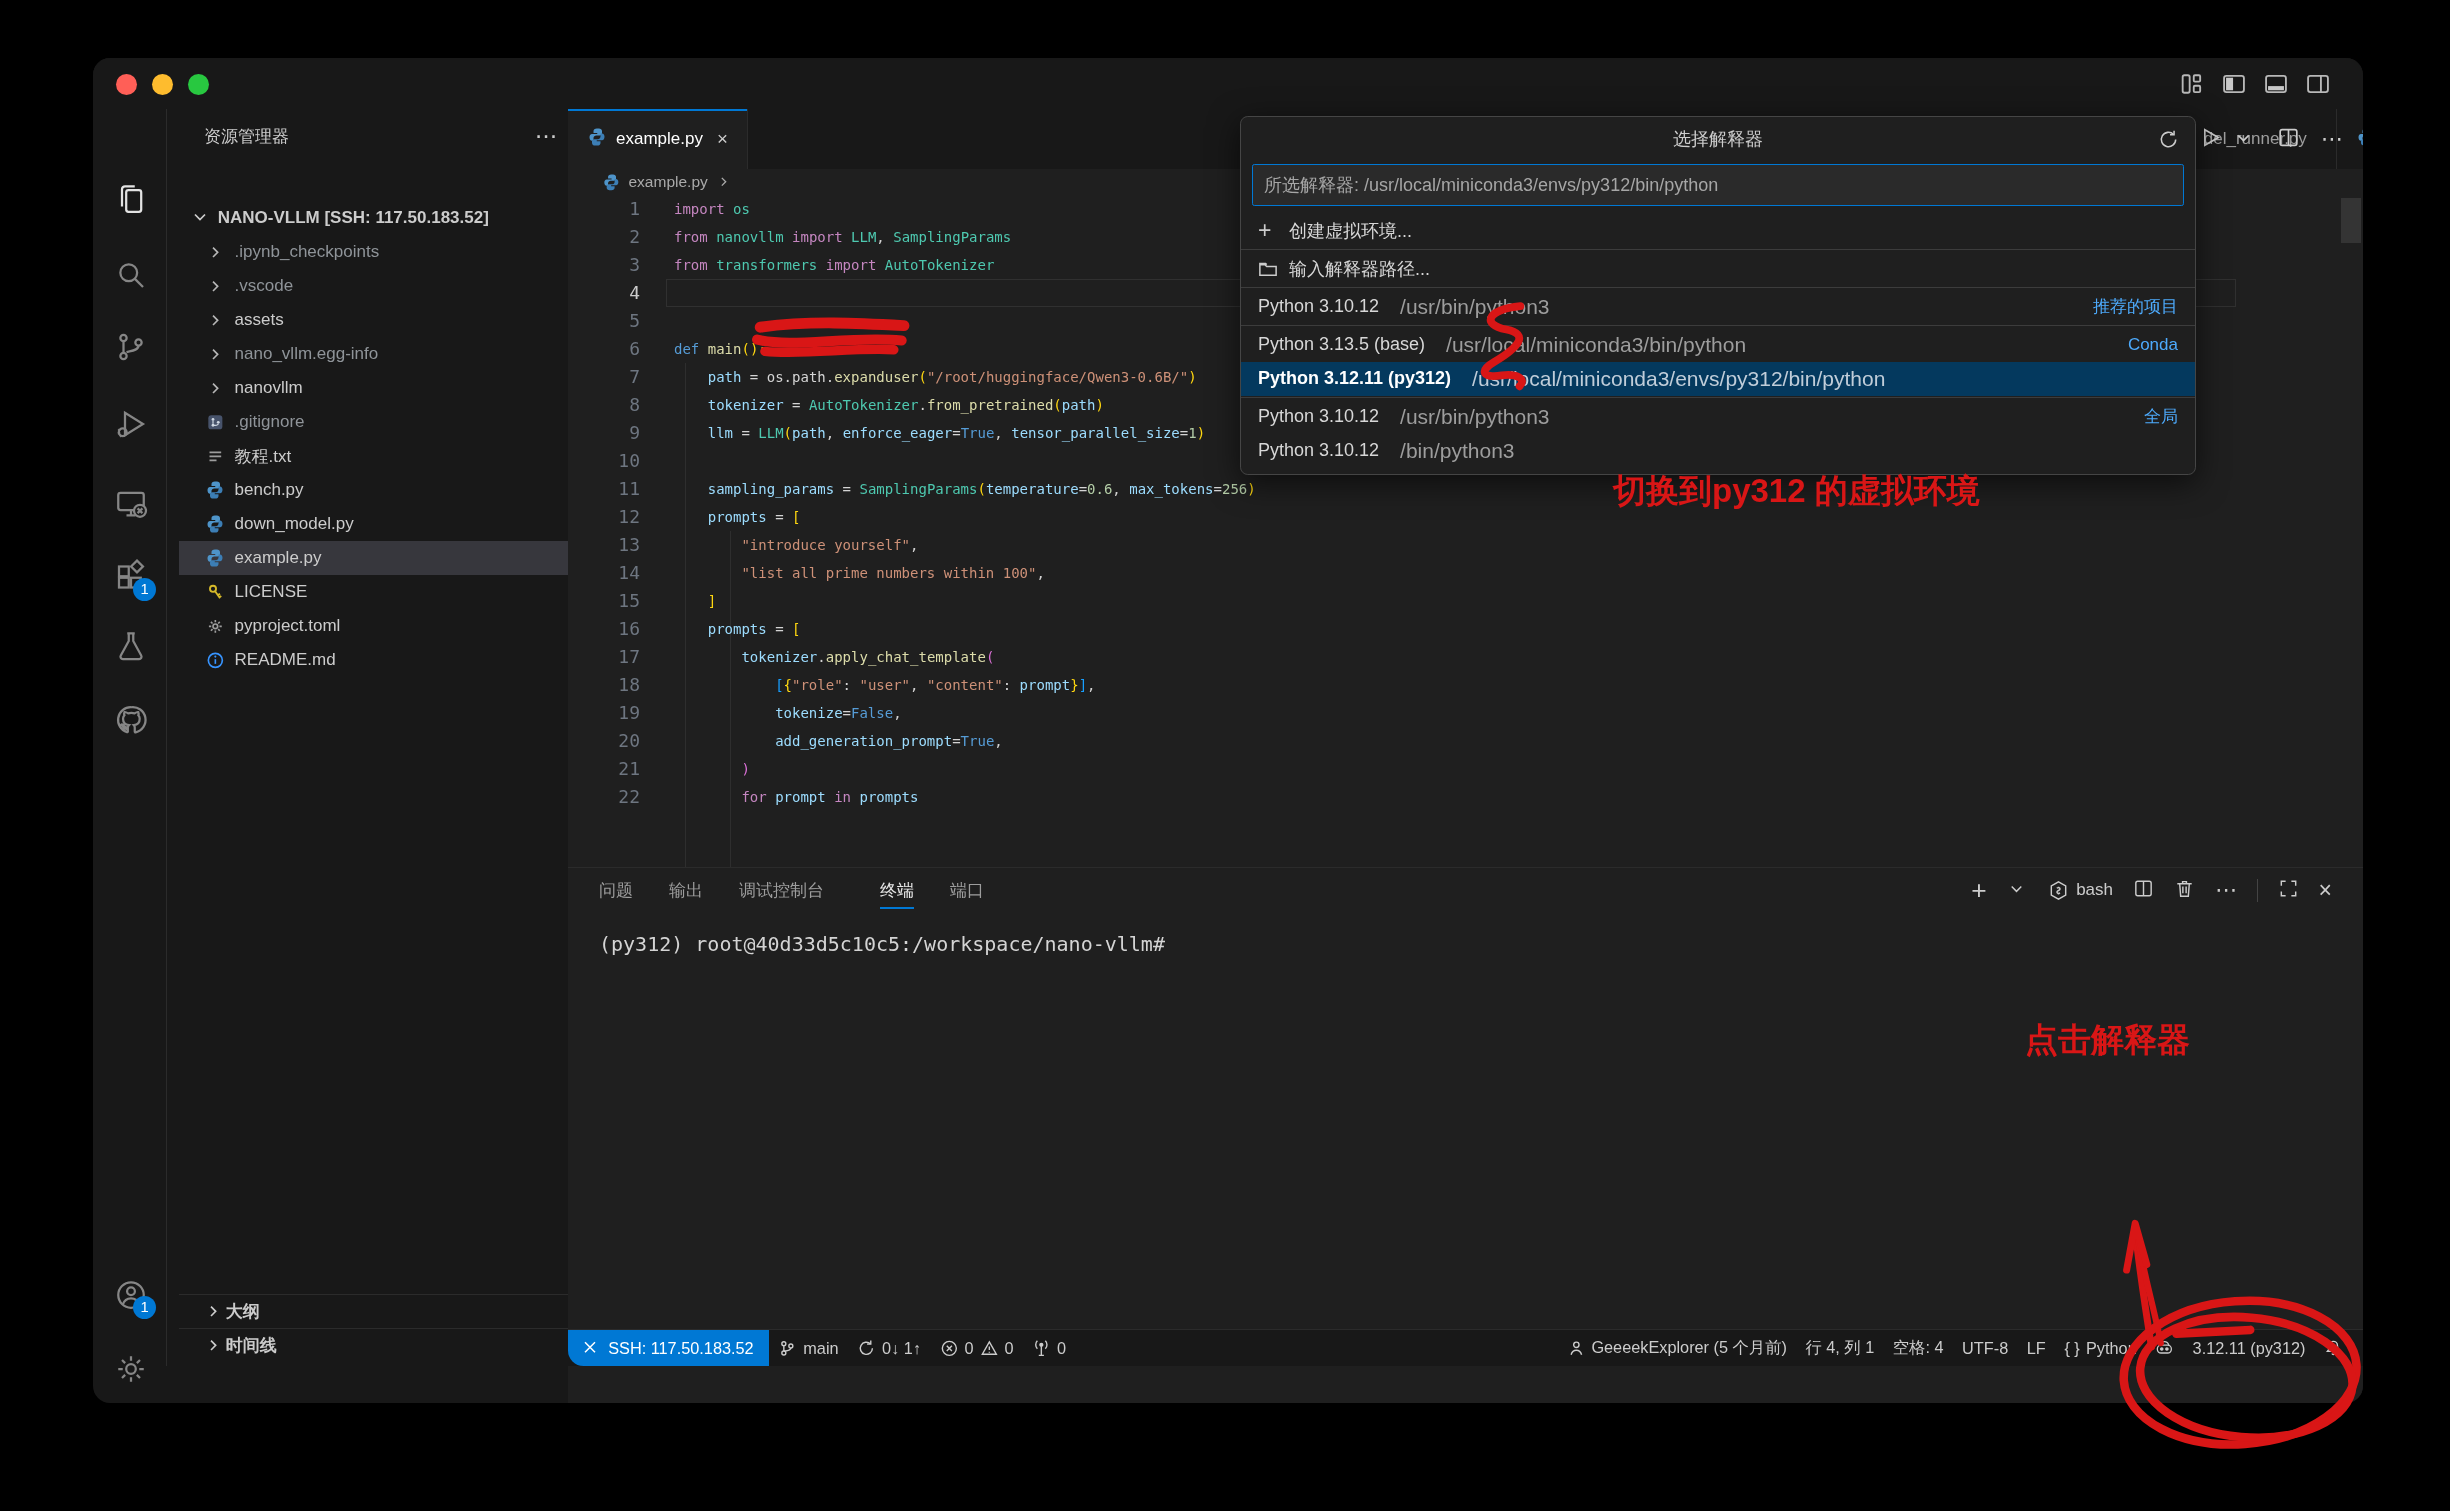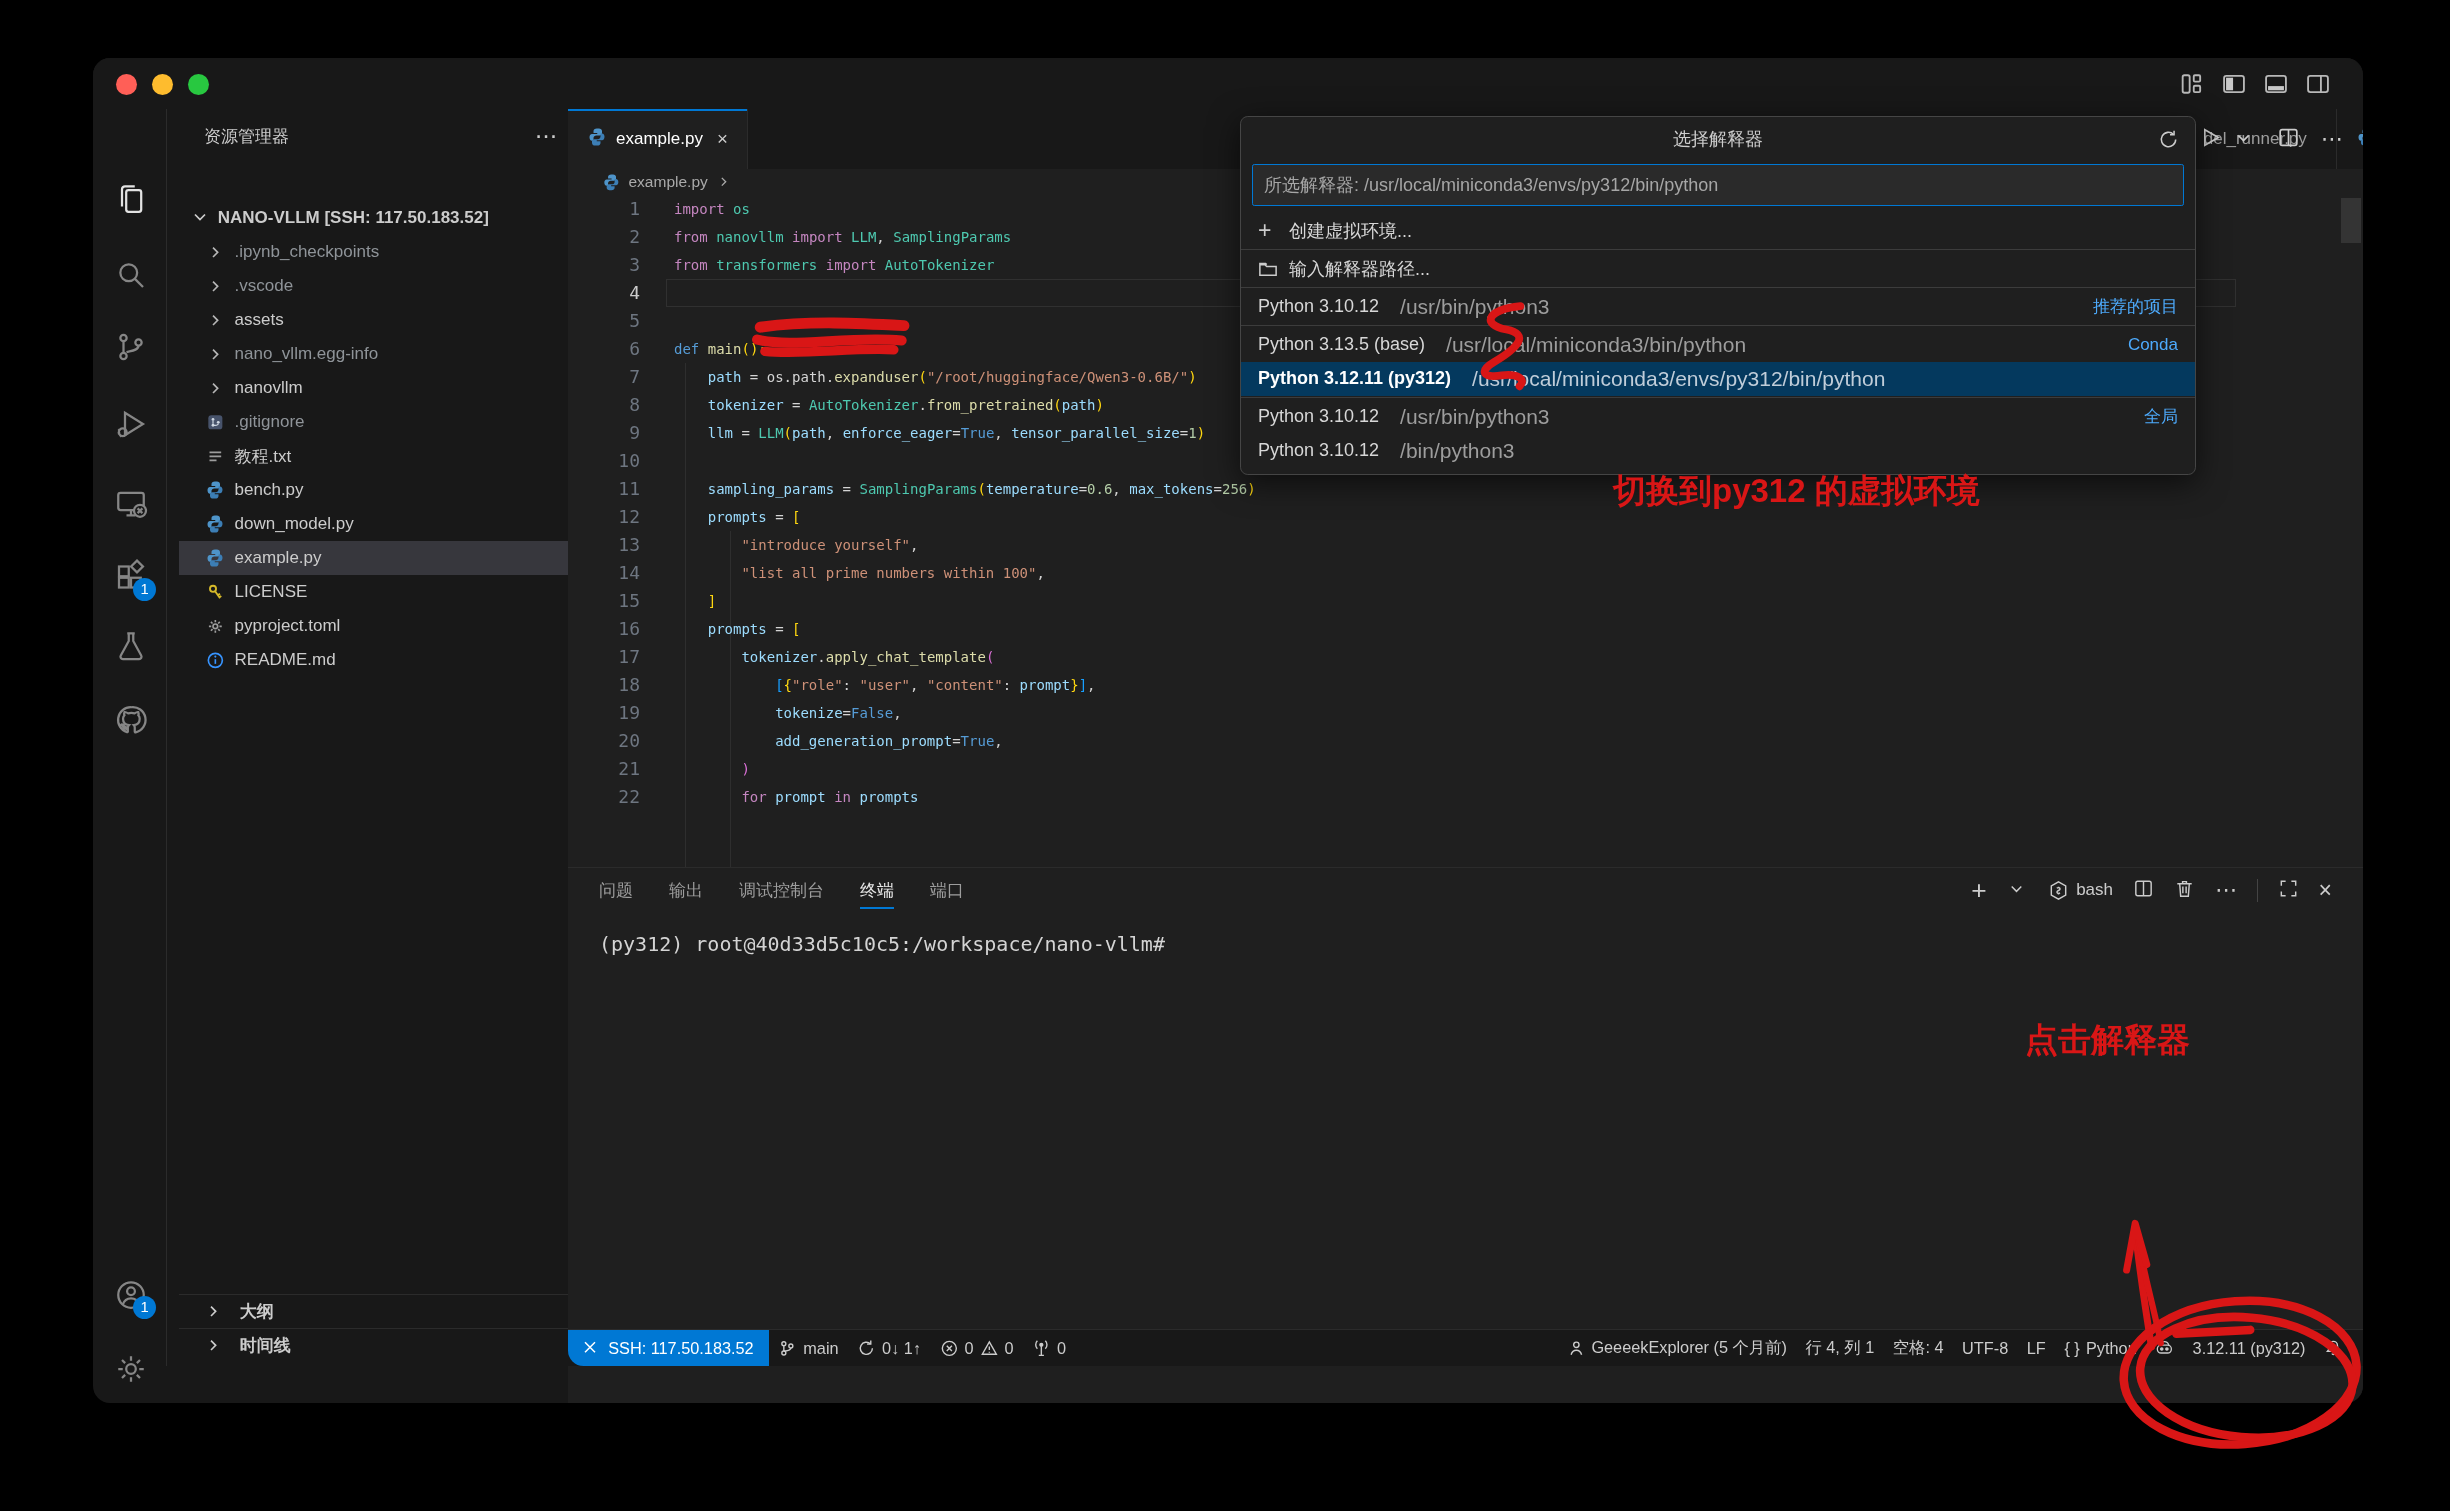--- a/index.html
+++ b/index.html
@@ -24,21 +24,21 @@
   .sb-header { position:absolute; left:0; top:0; width:100%; height:54px; display:flex; align-items:center; padding-left:25px; color:#cccccc; font-size:17px; }
   .sb-more { position:absolute; right:18.7px; top:14px; color:#cccccc; font-size:23px; letter-spacing:1.6px; }
   .tree { position:absolute; left:0; top:92px; width:100%; }
   .tree-row { height:34px; display:flex; align-items:center; padding-left:23px; color:#cccccc; font-size:17px; cursor:pointer; }
   .tree-row.sel { background:#37373d; }
   .tree-row .tree-ic { width:26.4px; height:23px; display:flex; align-items:center; justify-content:center; margin-right:6.2px; flex:0 0 26.4px; }
   .tree-root { height:34px; display:flex; align-items:center; padding-left:11px; color:#cccccc; font-size:17px; font-weight:700; }
   .tree-root .tree-ic { width:23px; height:23px; margin-right:4.7px; }
   .tree-lb.dim { color:#8f9499; }
   .sb-bottom { position:absolute; left:0; bottom:3.9px; width:100%; }
-  .sb-sec { height:34px; border-top:0.8px solid #2b2b2b; display:flex; align-items:center; padding-left:25px; color:#cccccc; font-size:17px; font-weight:700; gap:17px; }
+  .sb-sec { height:34px; border-top:0.8px solid #2b2b2b; display:flex; align-items:center; padding-left:25px; color:#cccccc; font-size:17px; font-weight:700; gap:3px; }
 
   
   #editor { position:absolute; left:475px; top:51px; width:1795px; height:1257px; background:#1f1f1f; }
   #tabbar { position:absolute; left:0; top:0; width:100%; height:60px; background:#181818; display:flex; }
   .tab { height:60px; display:flex; align-items:center; padding:0 18.7px; font-size:17px; color:#9d9d9d; border-right:0.8px solid #2b2b2b; position:relative; }
   .tab .pyic { margin-right:9.3px; }
   .tab.active { background:#1f1f1f; color:#ffffff; }
   .tab.active::before { content:""; position:absolute; left:0; top:0; width:100%; height:2.3px; background:#0078d4; }
   .tab .closex { margin-left:14px; font-size:18.7px; color:#cccccc; }
   .tab-actions { position:absolute; right:18.7px; top:0; height:60px; display:flex; align-items:center; gap:20px; }
@@ -53,21 +53,21 @@
   .code-line { height:28px; line-height:28px; font-size:14px; font-family:"DejaVu Sans Mono",monospace; white-space:pre; }
   .tk-k{color:#c586c0}.tk-d{color:#569cd6}.tk-f{color:#dcdcaa}.tk-v{color:#9cdcfe}.tk-s{color:#ce9178}.tk-n{color:#b5cea8}.tk-t{color:#4ec9b0}.tk-p{color:#d4d4d4}.tk-b1{color:#ffd710}.tk-b2{color:#da70d6}.tk-b3{color:#179fff}
   #curline { position:absolute; left:98px; top:170px; width:1570px; height:28px; border:1.6px solid #303030; }
   .iguide { position:absolute; width:0.8px; background:#2e2e2e; }
   #vscroll { position:absolute; right:1.6px; top:89px; width:20px; height:45px; background:#4a4a4a; opacity:.5; }
 
   
   #panel { position:absolute; left:0; top:758px; width:100%; height:550px; background:#1f1f1f; border-top:0.8px solid #2b2b2b; }
   .panel-tabs { position:absolute; left:31px; top:0; height:44px; display:flex; gap:36px; }
   .ptab { height:44px; display:flex; align-items:center; color:#9d9d9d; font-size:17px; position:relative; }
-  .ptab.active { color:#e7e7e7; }
+  .ptab.active { color:#e7e7e7;margin-left:20px; }
   .ptab.active::after { content:""; position:absolute; left:0; bottom:3.1px; width:100%; height:2.3px; background:#0078d4; }
   .panel-actions { position:absolute; right:31px; top:0; height:44px; display:flex; align-items:center; gap:18.7px; color:#cccccc; }
   .panel-actions svg { width:23px; height:23px; stroke:#cccccc; fill:none; stroke-width:1.5; }
   .pa-divider { width:0.8px; height:23px; background:#444; }
   #termline { position:absolute; left:31px; top:64px; font-family:"DejaVu Sans Mono",monospace; font-size:20px; color:#d4d4d4; white-space:pre;text-align:right; }
 
   
   #statusbar { position:absolute; left:0; bottom:0; width:100%; height:37px; background:#181818; border-top:0.8px solid #2b2b2b; display:flex; align-items:center; justify-content:space-between; color:#cccccc; font-size:16.3px; }
   .sb-left, .sb-right { display:flex; align-items:center; height:100%; }
   .sb-item { display:flex; align-items:center; gap:6.2px; padding:0 9.3px; height:100%; }

